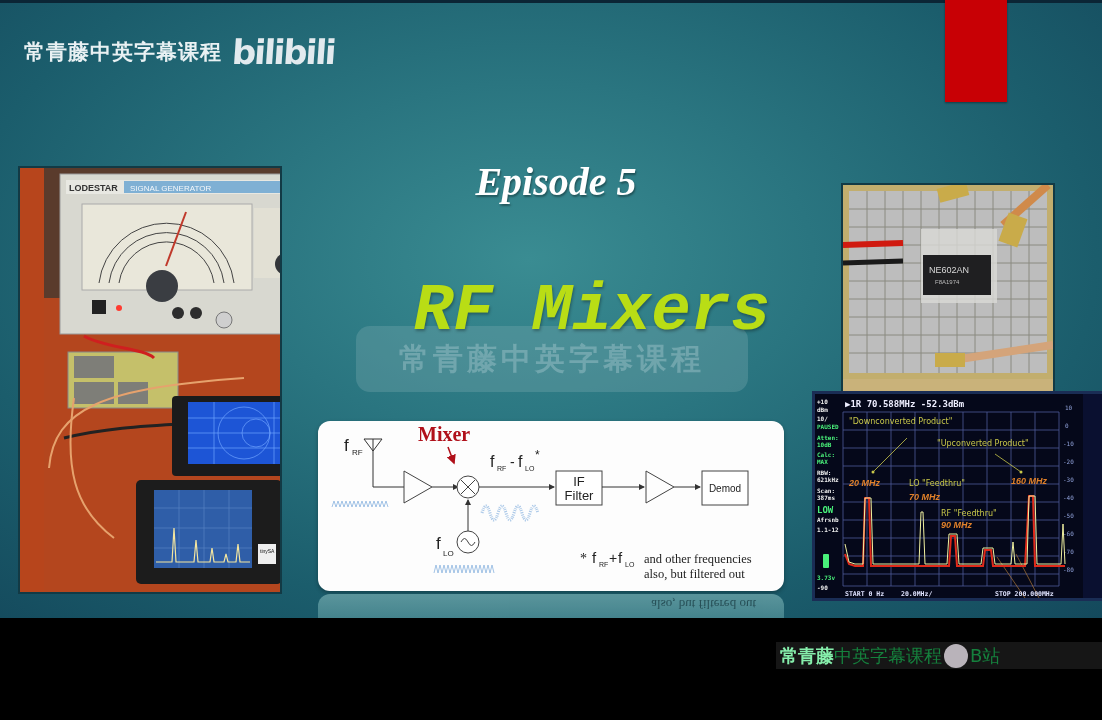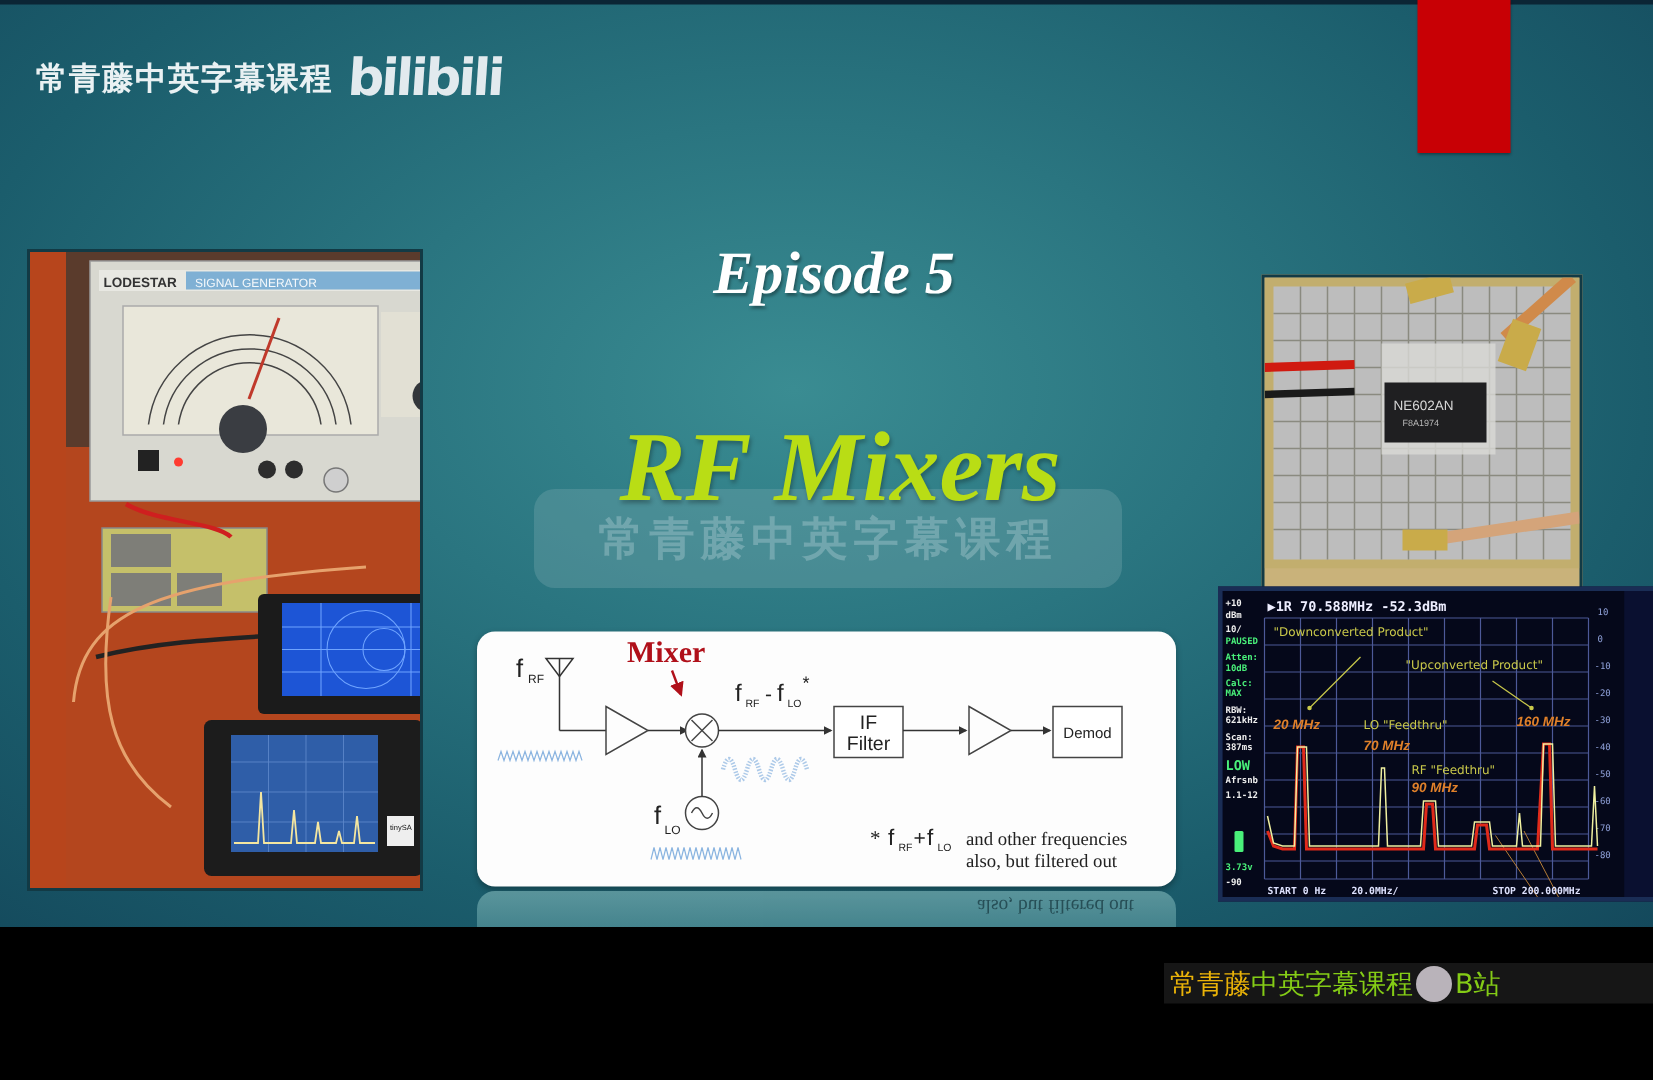--- a/index.html
+++ b/index.html
@@ -6,36 +6,36 @@
   body { width:1102px; height:720px; position:relative; overflow:hidden; font-family:"Liberation Sans", sans-serif; }
   .slide { position:absolute; left:0; top:0; width:1102px; height:618px;
     background: radial-gradient(ellipse at 48% 42%, #3a8c92 0%, #2a7580 35%, #1b5d6c 70%, #14495c 100%); overflow:hidden; }
   .topline { position:absolute; left:0; top:0; width:1102px; height:3px; background:#0b2535; }
   .watermark-tl { position:absolute; left:24px; top:32px; display:flex; align-items:center; gap:10px; }
   .watermark-tl .wm-text { color:#e9f1f3; font-size:21px; font-weight:bold; letter-spacing:1px; font-family:"DejaVu Sans", sans-serif; }
   .watermark-tl .bili { color:#e2eaee; font-size:34px; font-weight:bold; font-family:"DejaVu Sans", sans-serif; letter-spacing:-2px; transform:skewX(-4deg); }
   .red-tab { position:absolute; left:945px; top:0; width:62px; height:102px; background:#c80005; box-shadow:0 1px 2px rgba(0,0,0,0.4); }
   .title { position:absolute; left:300px; top:80px; width:520px; text-align:center; font-family:"Liberation Serif", serif; font-style:italic; font-weight:bold; font-size:60px; color:#b6e010; text-shadow:1px 2px 2px rgba(0,0,0,0.35); }
   .subtitle { position:absolute; left:376px; top:158px; width:360px; text-align:center; font-family:"Liberation Serif", serif; font-style:italic; font-weight:bold; font-size:40px; color:#ffffff; text-shadow:1px 2px 2px rgba(0,0,0,0.35); }
-  .topic { position:absolute; left:350px; top:274px; width:420px; text-align:center; font-family:Liberation Serif, serif; font-style:italic; font-weight:bold; font-size:66px; color:#b9dd15; text-shadow:1px 2px 3px rgba(0,0,0,0.3); z-index:2; }
+  .topic { position:absolute; left:350px; top:274px; width:420px; text-align:right; font-family:Liberation Mono, monospace; font-style:italic; font-weight:bold; font-size:66px; color:#b9dd15; text-shadow:1px 2px 3px rgba(0,0,0,0.3); z-index:2; }
   .topic-reflect { position:absolute; left:356px; top:326px; width:392px; height:66px; border-radius:14px; background:rgba(120,170,175,0.35); z-index:1; display:flex; align-items:center; justify-content:center; }
   .topic-reflect span { color:rgba(190,215,220,0.35); font-size:30px; font-weight:bold; letter-spacing:4px; font-family:"DejaVu Sans", sans-serif; }
 
   .photo { position:absolute; border:2px solid #123a45; box-sizing:border-box; overflow:hidden; }
   .photo-left { left:18px; top:166px; width:264px; height:428px; background:#b7451c;padding-left:24px; }
   .photo-chip { left:841px; top:183px; width:214px; height:256px; background:#c9b27a; }
   .photo-sa { left:812px; top:391px; width:312px; height:210px; background:#0a1030; border:3px solid #1a2d55; }
 
   .diagram { position:absolute; left:318px; top:421px; width:466px; height:170px; background:#fdfdfd; border-radius:12px; box-shadow:0 2px 4px rgba(0,0,0,0.3); }
   .diagram-reflect { position:absolute; left:318px; top:594px; width:466px; height:26px; border-radius:12px 12px 0 0; background:linear-gradient(#6aa3a8,#4d8c94); opacity:0.8; }
   .diagram-reflect span { position:absolute; right:28px; top:2px; font-family:"Liberation Serif", serif; font-size:13px; color:#2a4c52; transform:scaleY(-1); }
 
   .bottom-bar { position:absolute; left:776px; top:642px; width:326px; height:27px; background:#161616; display:flex; align-items:center; padding-left:4px; font-family:"DejaVu Sans", sans-serif; font-size:18px; }
-  .bottom-bar .hl { color:#eab308; }
-  .bottom-bar .rest { color:#84cc16; }
+  .bottom-bar .hl { color:#86efac;font-weight:bold; }
+  .bottom-bar .rest { color:#15803d; }
   .bottom-bar .circle { display:inline-block; width:24px; height:24px; border-radius:50%; background:#b9b3ba; margin:0 2px; }
 </style>
 </head>
 <body>
 
 <div class="slide">
   <div class="topline"></div>
 
   <div class="watermark-tl">
     <span class="wm-text">常青藤中英字幕课程</span>

